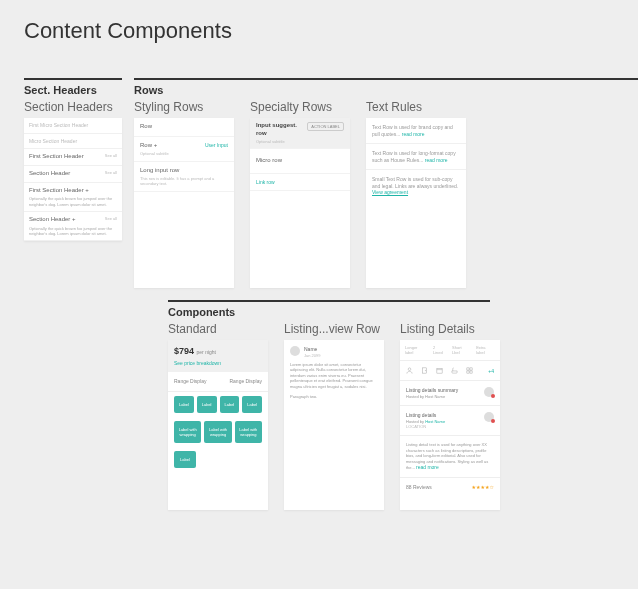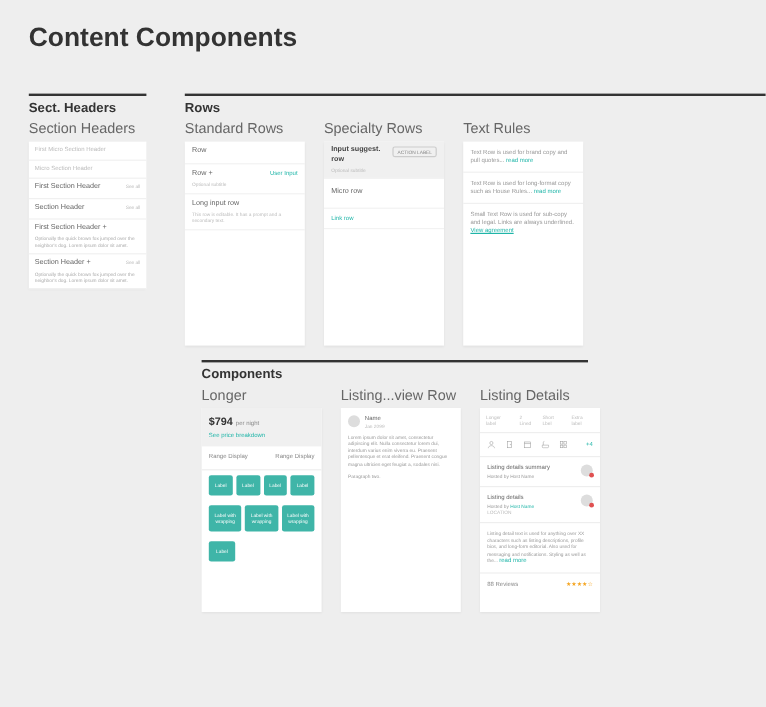--- a/index.html
+++ b/index.html
@@ -1,21 +1,21 @@
 <!DOCTYPE html>
 <html><head>
 <meta charset="utf-8">
 <style>
 *{box-sizing:border-box;margin:0;padding:0}
 body{background:#eeeeee;font-family:-apple-system,BlinkMacSystemFont,"Segoe UI",Helvetica,Arial,sans-serif;color:#333;width:638px;height:589px;overflow:hidden}
 .page{padding:18px 24px}
-h1{font-size:22px;font-weight:700;color:#333;margin-bottom:34px}
+h1{font-size:22px;font-weight:400;color:#333;margin-bottom:34px}
 .col-title{font-size:11px;font-weight:700;color:#333;border-top:2px solid #333;padding-top:4px;margin-bottom:4px}
 .sub-title{font-size:12px;color:#666;margin-bottom:4px}
-.row-cols{display:flex;gap:32px}
+.row-cols{display:flex;gap:12px}
 .col{flex:0 0 auto}
 .col.sect{width:98px}
 .col.rows{width:515px}
 .rows-inner{display:flex;gap:16px}
 .sub-col{flex:0 0 100px;width:100px}
 .card{background:#fff;width:100%;font-size:5px;line-height:1.3;color:#888;box-shadow:0 1px 2px rgba(0,0,0,0.06)}
 .card.tall{height:170px}
 .card.sect-card{height:auto}
 .sect-item{border-bottom:1px solid #f0f0f0;padding:4px 5px}
 .sect-item.first{color:#bbb}
@@ -81,21 +81,21 @@
         <div class="sect-item"><span class="title">First Section Header +</span><div class="desc">Optionally the quick brown fox jumped over the neighbor's dog. Lorem ipsum dolor sit amet.</div></div>
         <div class="sect-item"><span class="right-lbl">See all</span><span class="title">Section Header +</span><div class="desc">Optionally the quick brown fox jumped over the neighbor's dog. Lorem ipsum dolor sit amet.</div></div>
       </div>
     </div>
 
     <div class="col rows">
       <div class="col-title">Rows</div>
       <div class="rows-inner">
 
         <div class="sub-col">
-          <div class="sub-title">Standard Rows</div>
+          <div class="sub-title">Styling Rows</div>
           <div class="card tall">
             <div class="row-item"><span class="lbl">Row</span></div>
             <div class="row-item"><span class="teal">User Input</span><span class="lbl">Row +</span><div class="sub">Optional subtitle</div></div>
             <div class="row-item"><span class="lbl">Long input row</span><div class="sub">This row is editable. It has a prompt and a secondary text.</div></div>
           </div>
         </div>
 
 
         <div class="sub-col">
           <div class="sub-title">Specialty Rows</div>
@@ -117,21 +117,21 @@
       </div>
     </div>
   </div>
 
   <div class="specialty-section">
     <div class="divider-thin"></div>
     <div style="font-size:11px;font-weight:700;margin-bottom:4px">Components</div>
     <div class="specialty-cols">
 
       <div class="sub-col">
-        <div class="sub-title">Longer</div>
+        <div class="sub-title">Standard</div>
         <div class="card" style="height:170px">
           <div class="exo-top">
             <span class="price"><span>$794</span> <small>per night</small></span>
             <div class="link-teal" style="margin-top:2px">See price breakdown</div>
           </div>
           <div class="range-row">
             <div class="range-cell"><span>Range Display</span></div>
             <div class="range-cell"><span>Range Display</span></div>
           </div>
           <div class="chip-row">

